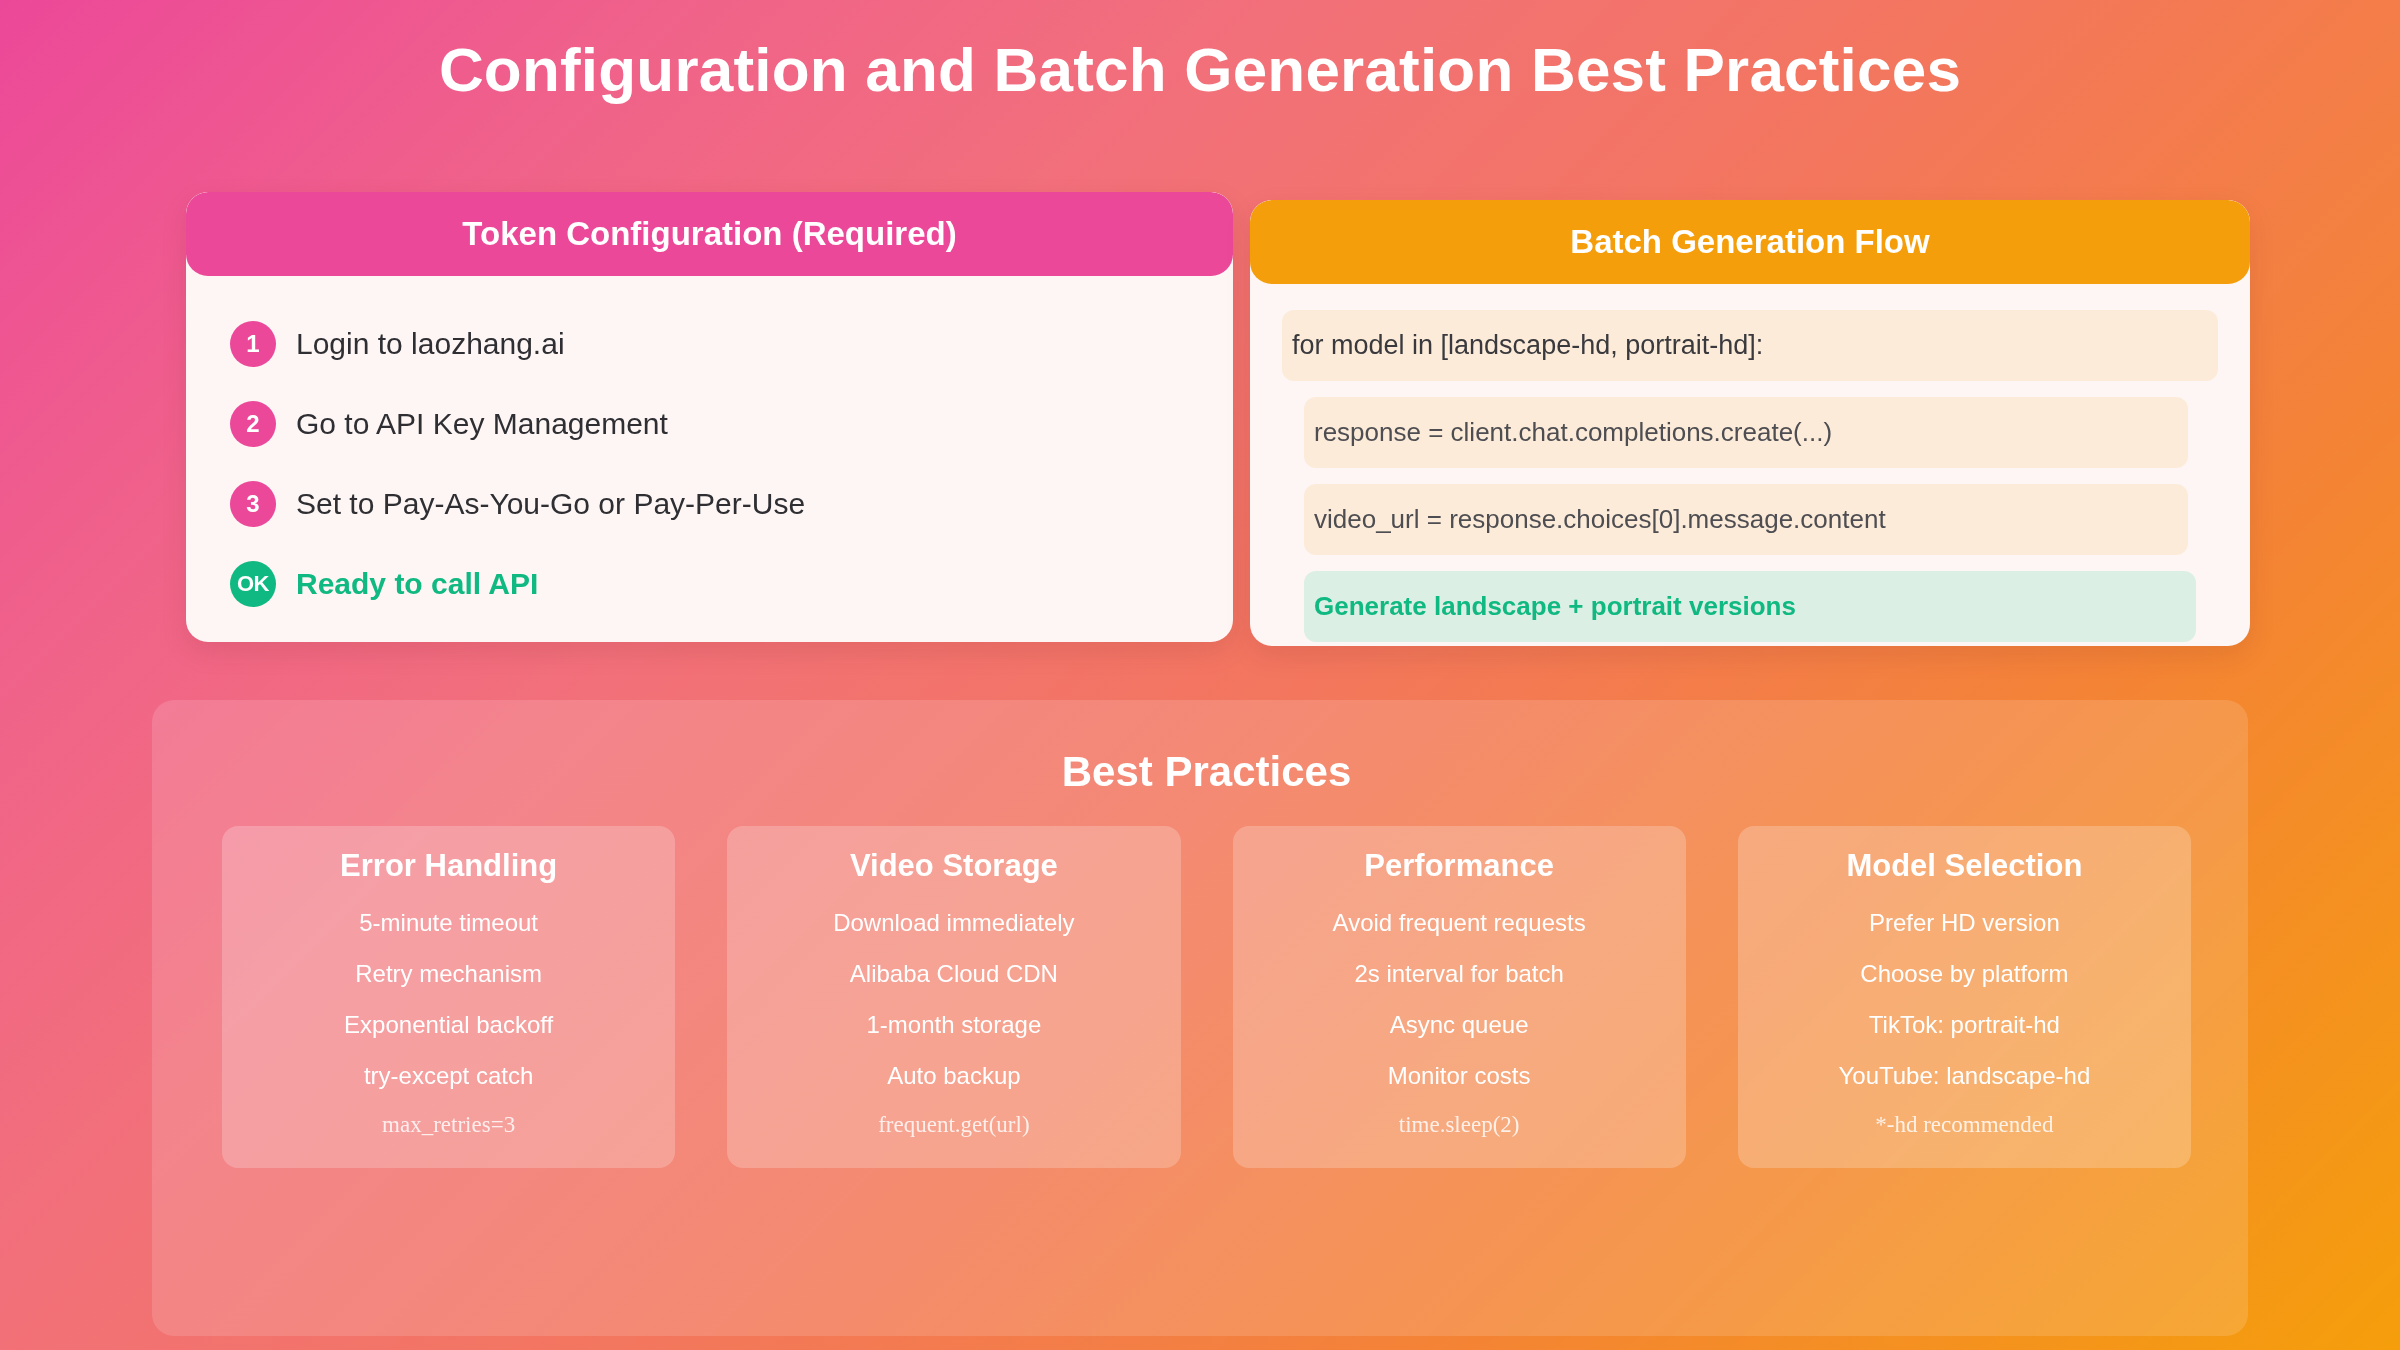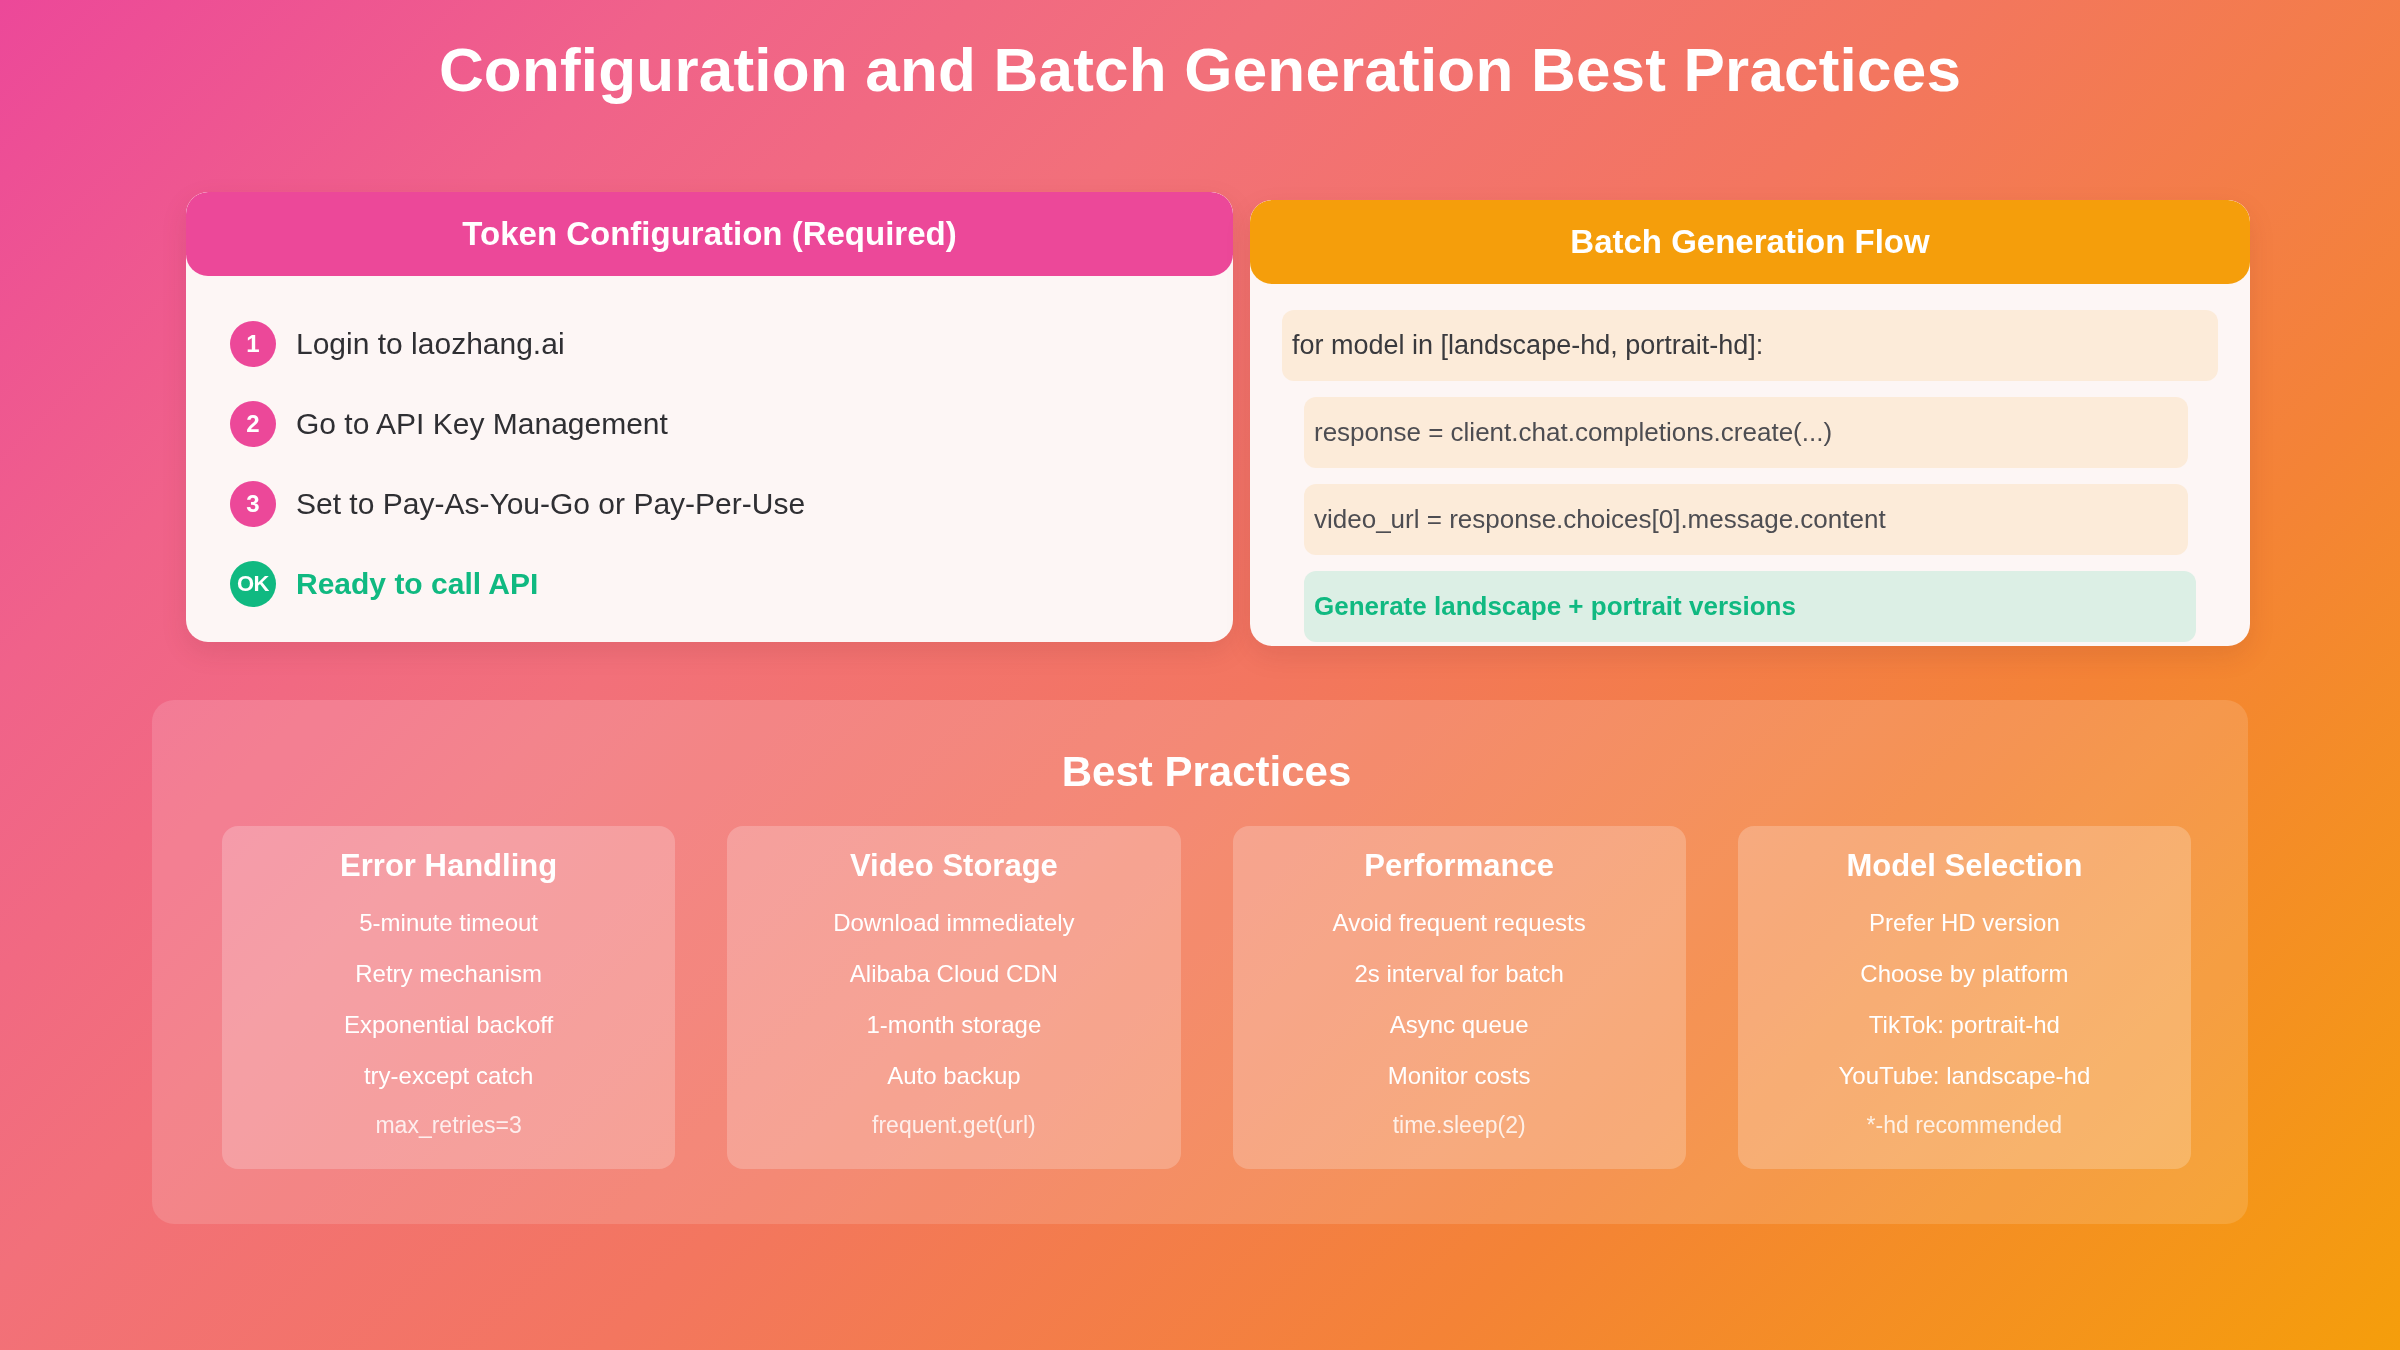--- a/index.html
+++ b/index.html
@@ -115,21 +115,21 @@
     font-weight: bold;
     font-size: 26px;
   }
 
   
   .practices {
     position: absolute;
     left: 152px;
     top: 700px;
     width: 2096px;
-    height: 524px;
+    height: 636px;
     background: rgba(255, 255, 255, 0.14);
     border-radius: 22px;
     box-sizing: border-box;
     padding: 24px 57px 0 70px;
   }
   .practices-title {
     text-align: center;
     color: #FFFFFF;
     font-size: 42px;
     font-weight: bold;
@@ -159,20 +159,21 @@
   .practice-item {
     color: #FFFFFF;
     font-size: 24px;
     line-height: 1.25;
     margin-bottom: 21px;
   }
   .practice-code {
     color: rgba(255, 255, 255, 0.82);
     font-size: 23px;
     margin-top: 18px;
+    font-family: Liberation Serif, serif;
   }
 </style>
 </head>
 <body>
 
 <div class="page">
 
   <div class="page-title">Configuration and Batch Generation Best Practices</div>
 
   <div class="card card-left">

